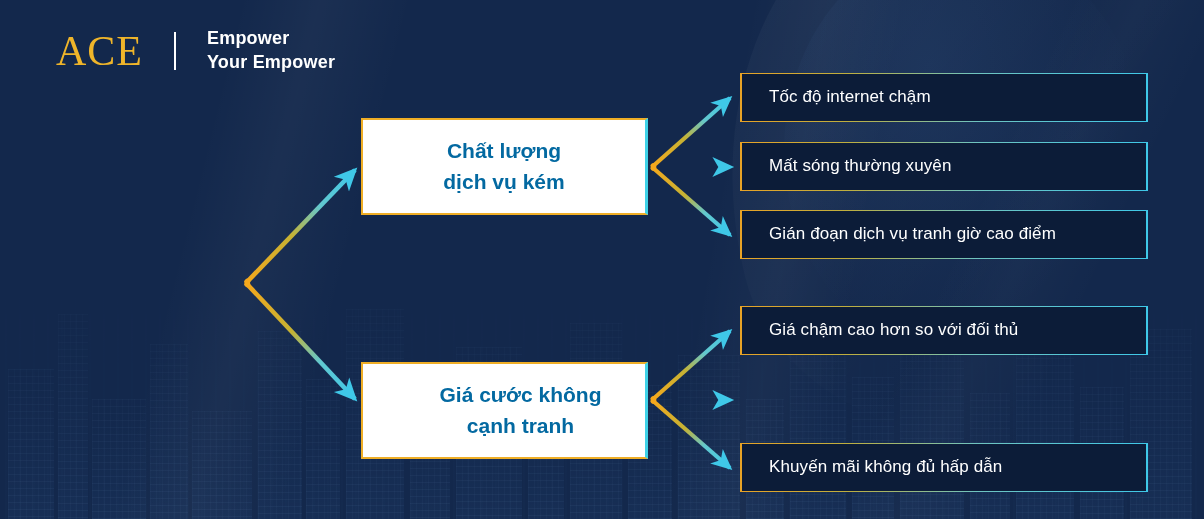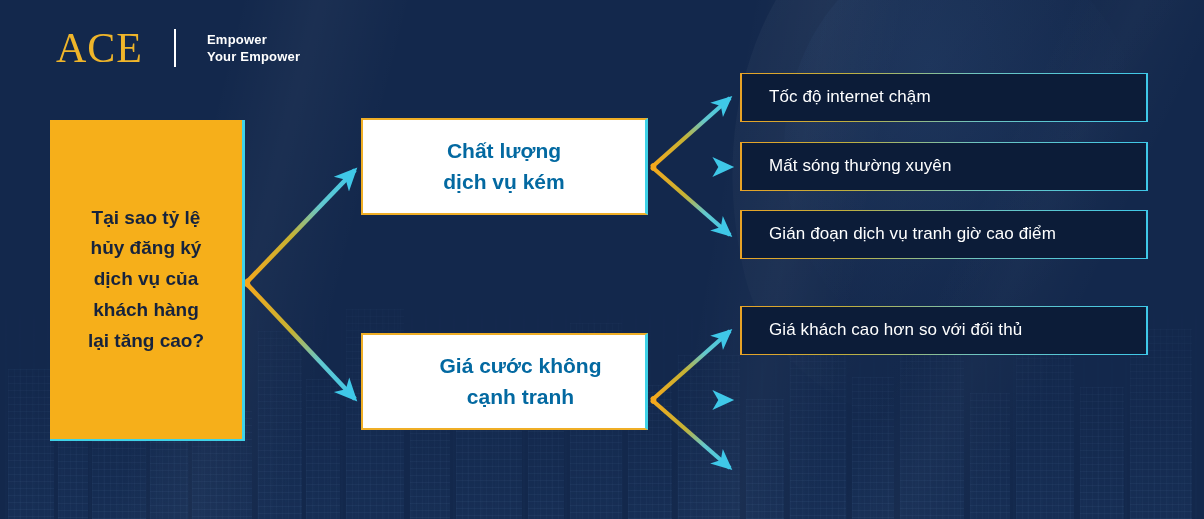--- a/index.html
+++ b/index.html
@@ -73,21 +73,21 @@
     font-size:42px; line-height:1;
     letter-spacing:1px;
     color:#EFB52A;
     font-weight:400;
   }
   .logo-rule{
     width:2px; height:38px; background:#ffffff;
   }
   .logo-tag{
     color:#ffffff;
-    font-size:13px;
+    font-size:18px;
     font-weight:700;
     line-height:1.33;
     letter-spacing:.2px;
   }
 
   
   .root-box{
     position:absolute;
     left:50px; top:120px; width:195px; height:321px;
     background:#F6AF1A;
@@ -108,21 +108,21 @@
   
   .mid-box{
     position:absolute;
     left:361px; width:287px; height:97px;
     background:#ffffff;
     border:2px solid #EFAE26;
     border-right:3px solid #3FD2E8;
     display:flex; align-items:center; justify-content:center;
   }
   #mid-1{ top:118px; }
-  #mid-2{ top:333px;padding-left:33px; }
+  #mid-2{ top:362px;padding-left:33px; }
   .mid-text{
     color:#0369a1;
     font-weight:700;
     font-size:21px;
     line-height:1.45;
     text-align:center;
     white-space:pre-line;
   }
 
   
@@ -241,27 +241,20 @@
       <path d="M652,167 L730,235" stroke="url(#gB)" stroke-width="4.2" fill="none" marker-end="url(#hD)" marker-start="url(#hTail)"></path>
     </g>
 
     <g>
       <path d="M652,400 L730,331" stroke="url(#gA)" stroke-width="4.2" fill="none" marker-end="url(#hU)" marker-start="url(#hTail)"></path>
       <path d="M652,400 L731,400" stroke="url(#gH)" stroke-width="4.2" fill="none" marker-end="url(#hH)" marker-start="url(#hTail)"></path>
       <path d="M652,400 L730,468" stroke="url(#gB)" stroke-width="4.2" fill="none" marker-end="url(#hD)" marker-start="url(#hTail)"></path>
     </g>
   </svg>
 
-  <div class="root-box">
-    <div class="root-text">Tại sao tỷ lệ
-hủy đăng ký
-dịch vụ của
-khách hàng
-lại tăng cao?</div>
-  </div>
 
   <div class="mid-box" id="mid-1">
     <div class="mid-text">Chất lượng
 dịch vụ kém</div>
   </div>
   <div class="mid-box" id="mid-2">
     <div class="mid-text">Giá cước không
 cạnh tranh</div>
   </div>
 
@@ -269,16 +262,19 @@
     <span class="leaf-text">Tốc độ internet chậm</span>
   </div>
   <div class="leaf-box" style="top:142px;">
     <span class="leaf-text">Mất sóng thường xuyên</span>
   </div>
   <div class="leaf-box" style="top:210px;">
     <span class="leaf-text">Gián đoạn dịch vụ tranh giờ cao điểm</span>
   </div>
 
   <div class="leaf-box" style="top:306px;">
-    <span class="leaf-text">Giá khách cao hơn so với đối thủ</span>
+    <span class="leaf-text">Giá chậm cao hơn so với đối thủ</span>
+  </div>
+  <div class="leaf-box" style="top:443px;">
+    <span class="leaf-text">Khuyến mãi không đủ hấp dẫn</span>
   </div>
 
 </div>
 
 </body></html>

